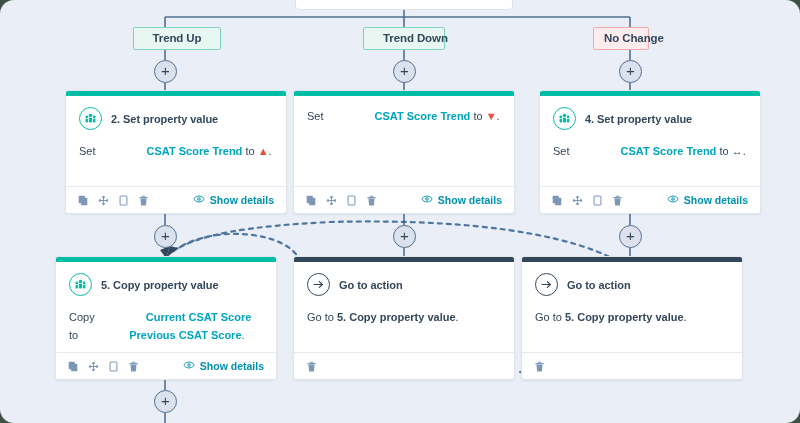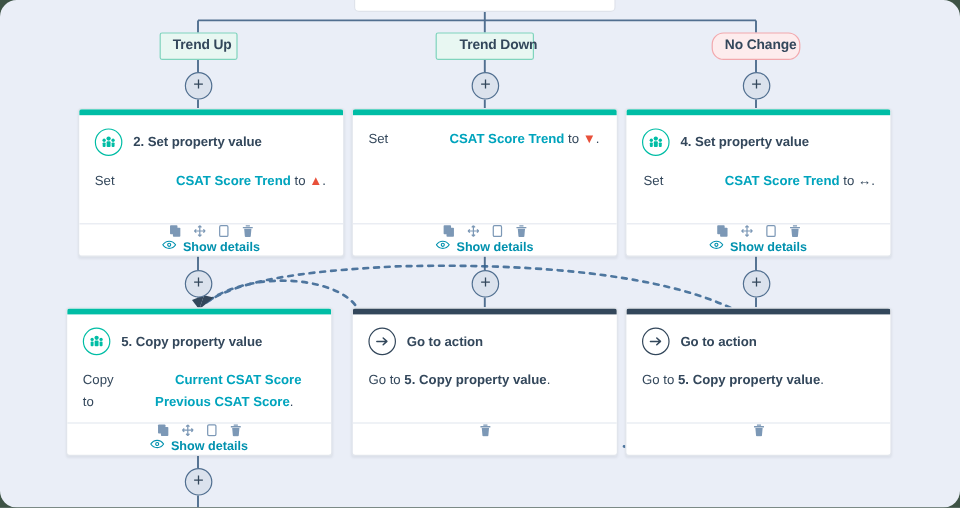--- a/index.html
+++ b/index.html
@@ -150,23 +150,22 @@
   }
   .glyph-up   { color: #e8503a; font-size: 11px; }
   .glyph-down { color: #e8503a; font-size: 11px; }
   .glyph-flat { color: #33475b; font-size: 11px; }
 
   .card-foot {
     border-top: 1px solid #e5e9f0;
     height: 26px;
     display: flex;
     align-items: center;
-    padding: 0 24px;
+    padding: 0 12px;
     justify-content: space-between;
-    flex-direction: column;
   }
   .foot-icons {
     display: flex;
     align-items: center;
     gap: 9px;
   }
   .foot-icons svg { display: block; }
   .show-details {
     display: flex;
     align-items: center;
@@ -219,23 +218,23 @@
       <path d="M300,262 C 292,232 212,222 172,252"></path>
       <path d="M520,372 C 600,392 640,360 648,300 C 652,262 560,216 330,222 C 250,226 198,234 172,252"></path>
     </g>
     <g fill="#33475b">
 
       <path d="M166,258 L178,248 L170,246 Z"></path>
       <path d="M166,258 L170,246 L160,250 Z"></path>
     </g>
   </svg>
 
-  <div class="branch-label green" style="left:133px; top:27px; width:65px;">Trend Up</div>
+  <div class="branch-label green" style="left:133px; top:27px; width:88px;">Trend Up</div>
   <div class="branch-label green" style="left:363px; top:27px; width:82px;padding-left:19px;">Trend Down</div>
-  <div class="branch-label red" style="left:593px; top:27px; width:74px;border-radius:10px;">No Change</div>
+  <div class="branch-label red" style="left:593px; top:27px; width:56px;">No Change</div>
 
   <div class="plus" style="left:154px; top:60px;">+</div>
   <div class="plus" style="left:393px; top:60px;">+</div>
   <div class="plus" style="left:619px; top:60px;">+</div>
   <div class="plus" style="left:154px; top:225px;">+</div>
   <div class="plus" style="left:393px; top:225px;">+</div>
   <div class="plus" style="left:619px; top:225px;">+</div>
   <div class="plus" style="left:154px; top:390px;">+</div>
 
   <div class="card" style="left:65px; top:90px;">
@@ -330,21 +329,21 @@
       <span class="show-details">
         <span><svg width="12" height="12" viewBox="0 0 18 12" fill="none" stroke="#0091ae" stroke-width="1.4">
               <path d="M1 6s3-4.5 8-4.5S17 6 17 6s-3 4.5-8 4.5S1 6 1 6z"></path>
               <circle cx="9" cy="6" r="1.9"></circle>
             </svg></span>
         <span>Show details</span>
       </span>
     </div>
   </div>
 
-  <div class="card" style="left:521px; top:90px;text-align:right;">
+  <div class="card" style="left:539px; top:90px;">
     <div class="card-bar bar-green"></div>
     <div class="card-body">
       <div class="card-head">
         <span class="card-icon">
           <svg width="13" height="13" viewBox="0 0 16 16" fill="#00bda5">
             <circle cx="8" cy="4.3" r="2.2"></circle>
               <rect x="6" y="7" width="4" height="6" rx="1"></rect>
             <circle cx="3.4" cy="6" r="1.7"></circle>
               <rect x="1.9" y="8.2" width="3" height="4.8" rx="1"></rect>
             <circle cx="12.6" cy="6" r="1.7"></circle>

